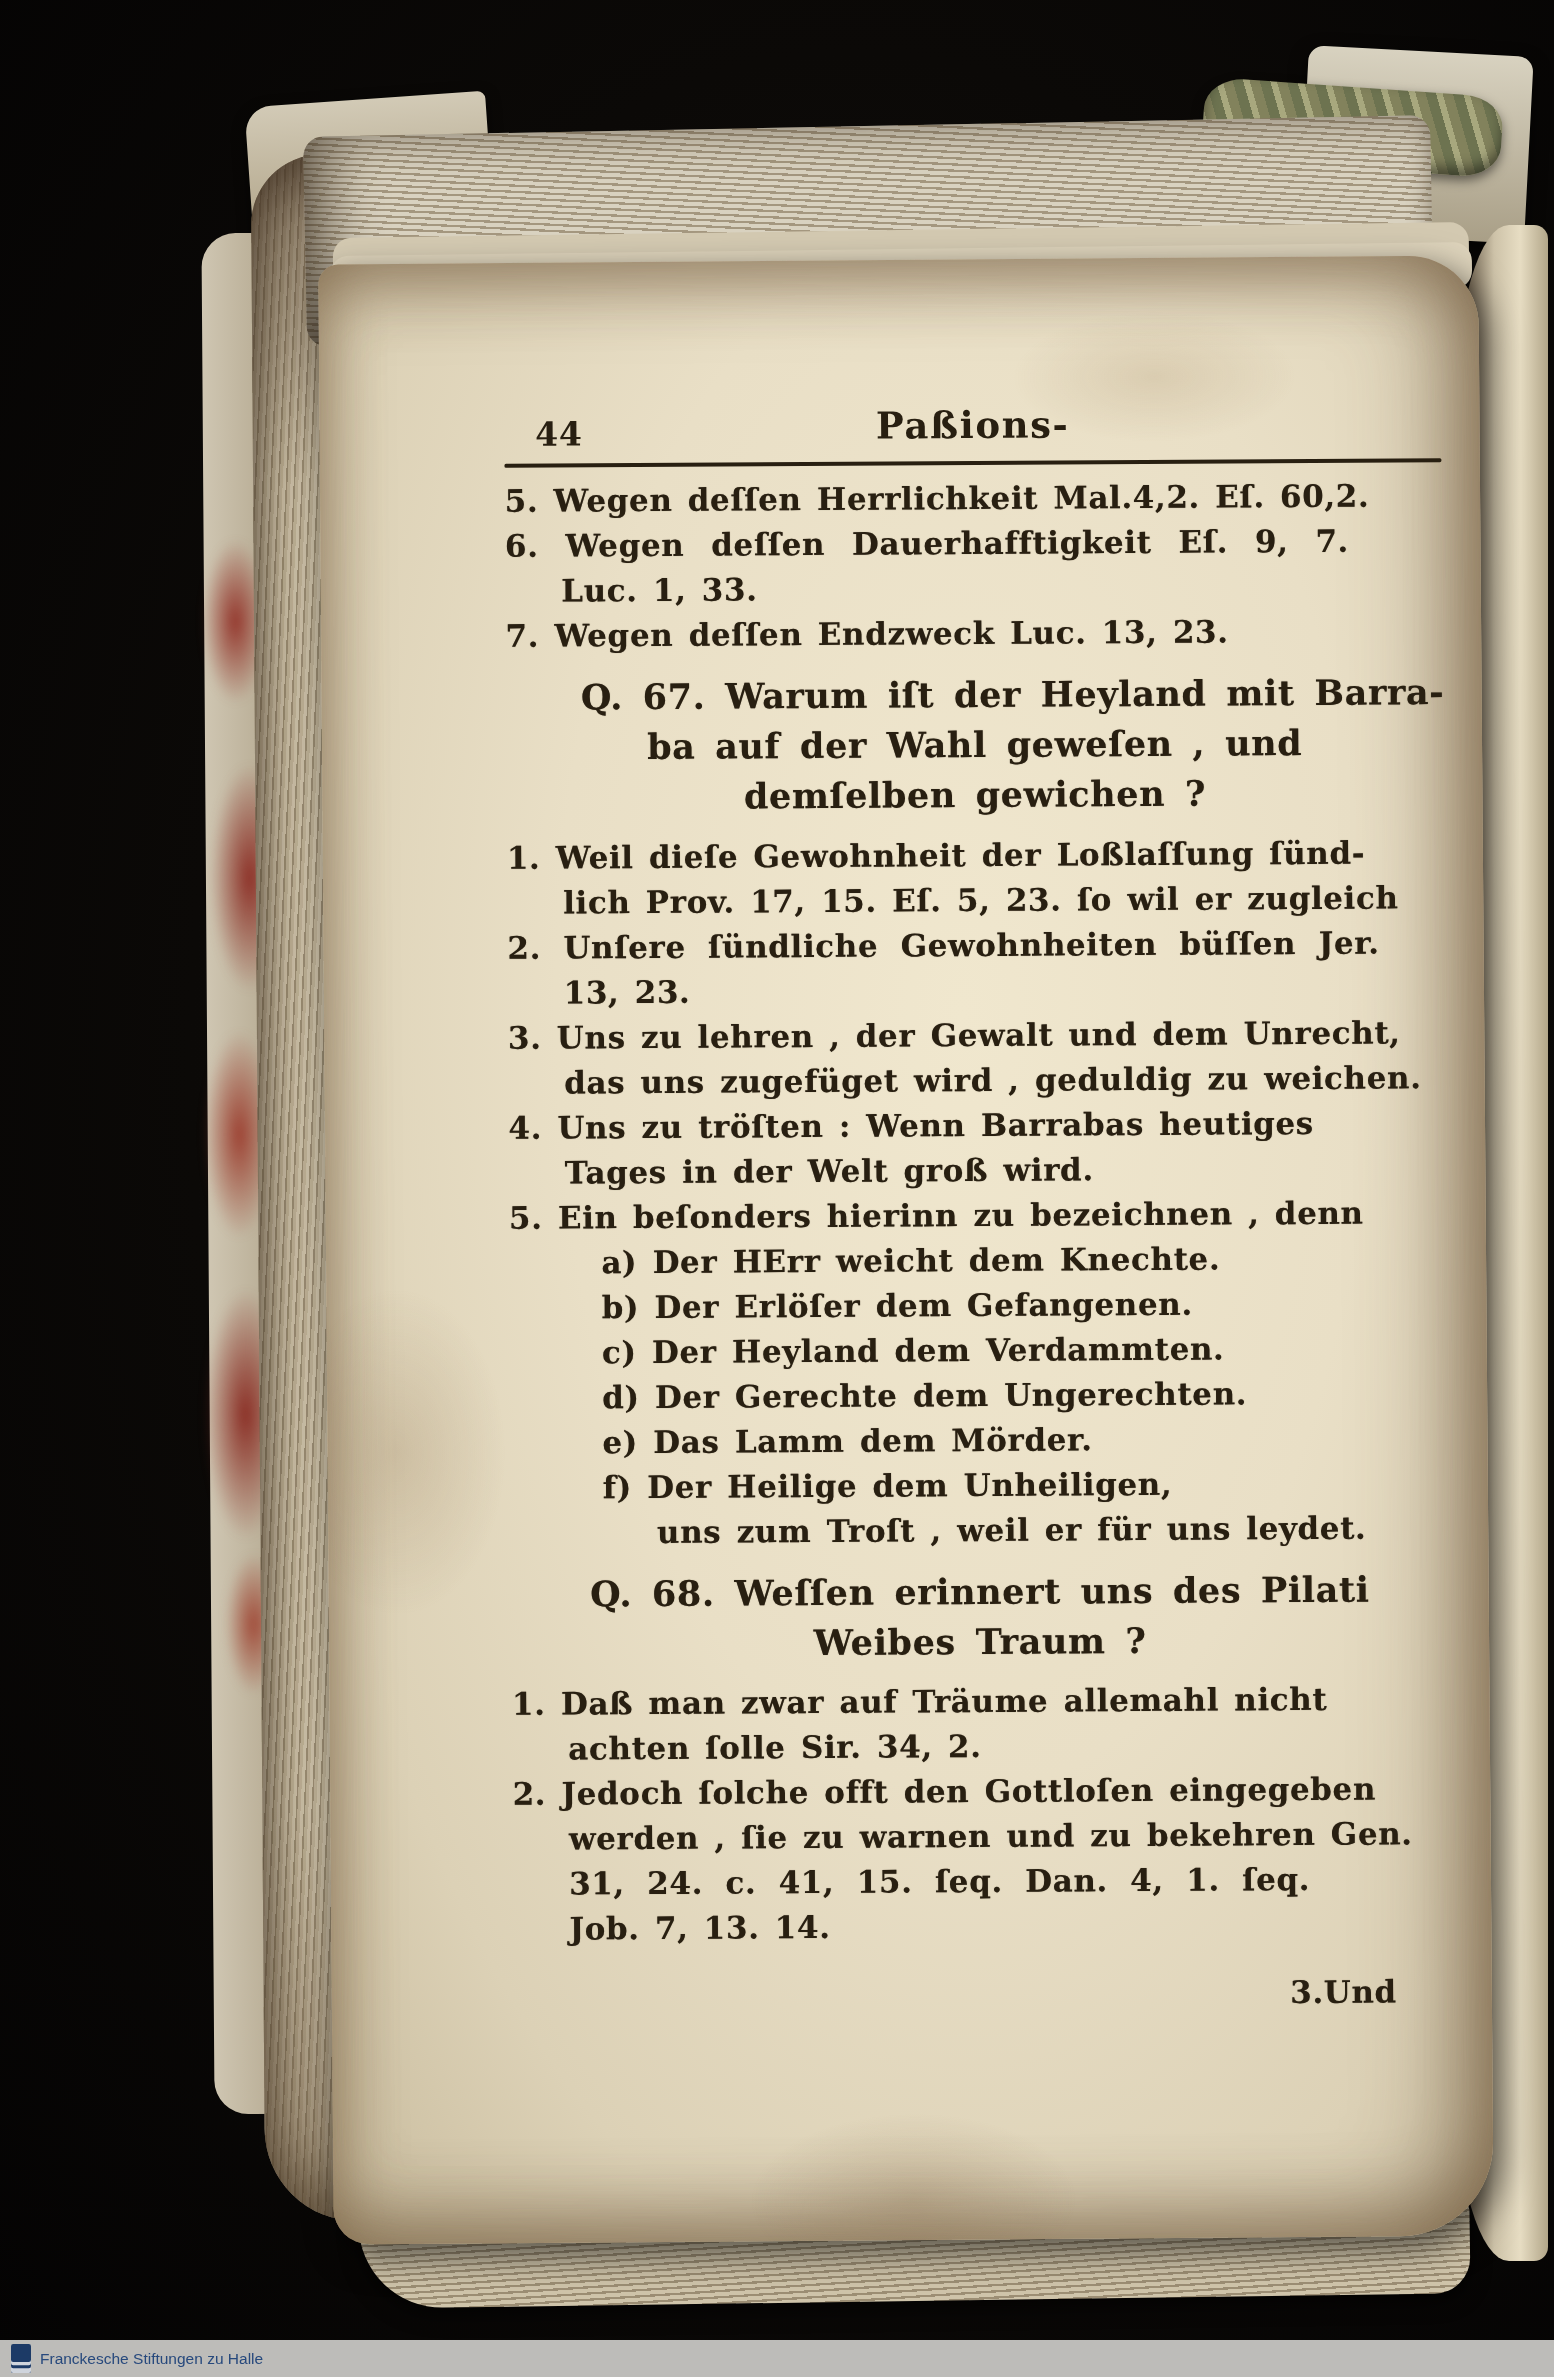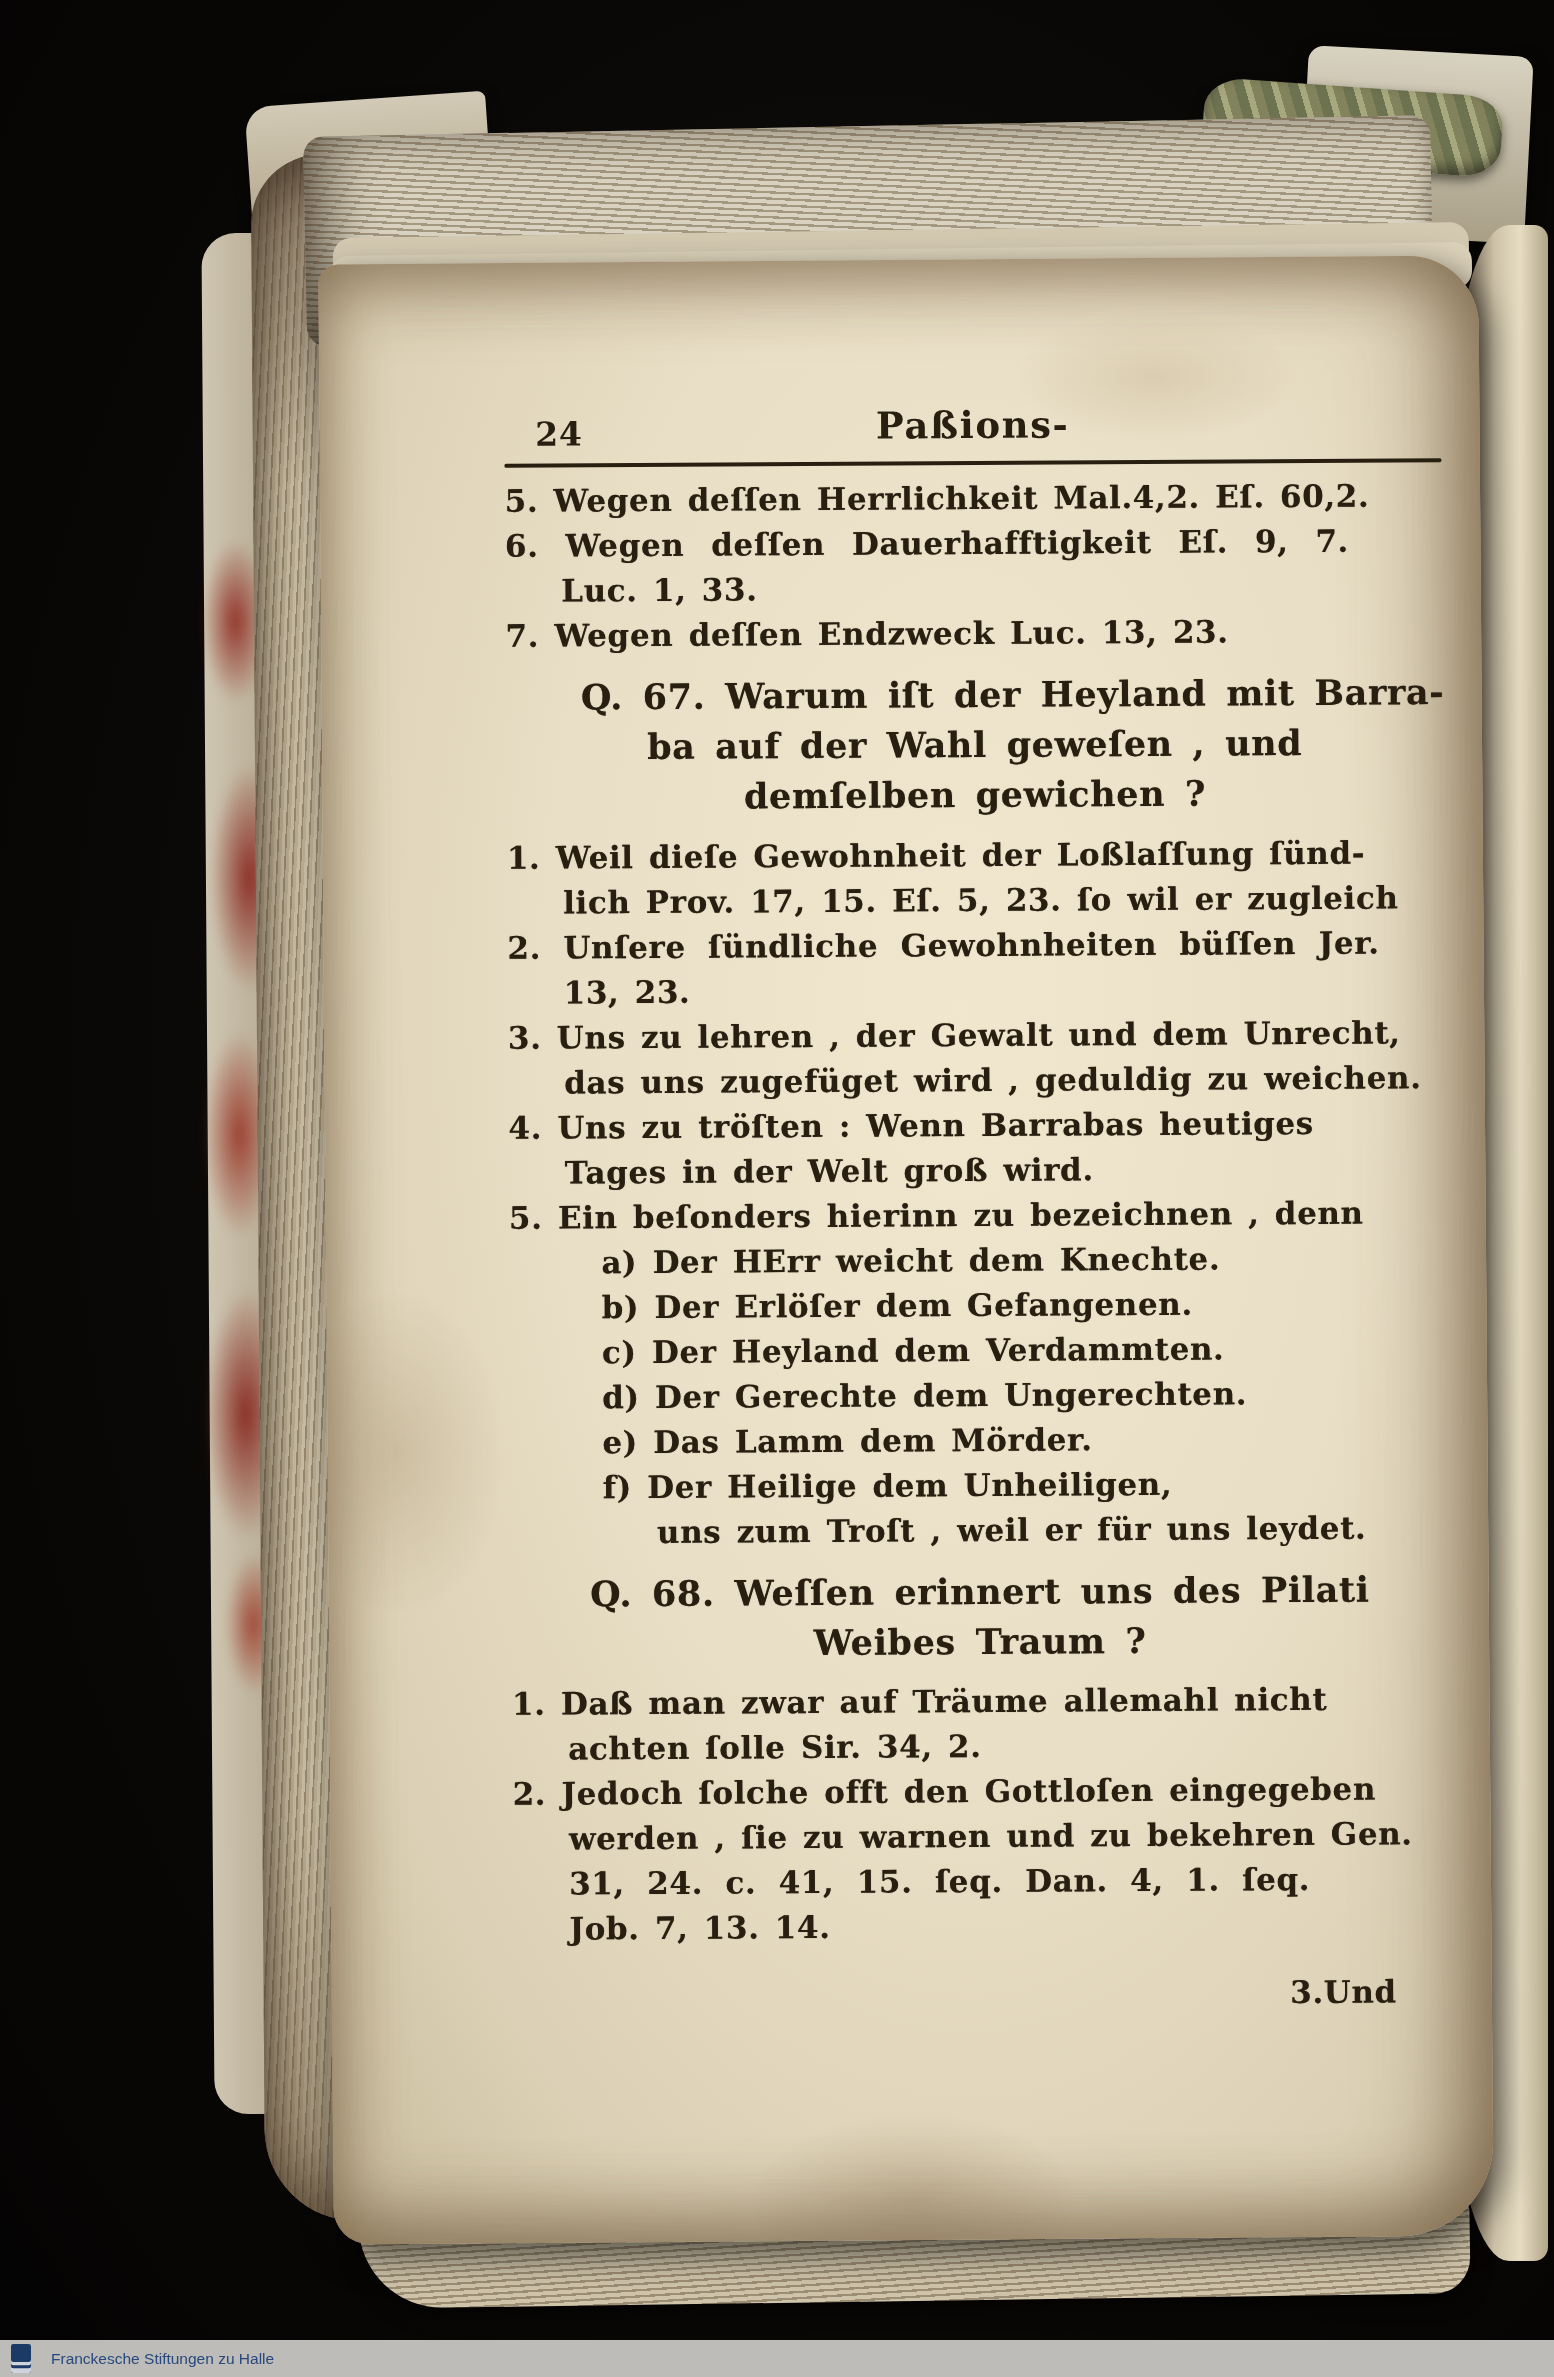--- a/index.html
+++ b/index.html
@@ -79,21 +79,21 @@
   .h1{ padding-left:75px; }
   .hc{ text-align:center; }
   .w{ word-spacing:15.5px; }
   .w2{ word-spacing:11px; }
   .gap-t{ margin-top:14px; }
   .gap-b{ margin-bottom:12.4px; }
   .catch{ text-align:right; padding-right:54px; margin-top:23px; }
 
   
   .footer-bar{ left:0; bottom:0; width:100%; height:37px; background:#bdbcb9;
-    display:flex; align-items:center; gap:20px; padding-left:11px;
+    display:flex; align-items:center; gap:9px; padding-left:11px;
     font-family:"Liberation Sans", sans-serif; }
   .footer-bar > *{ position:static; }
   .logo{ width:20px; height:29.5px; background:#1c3a66; border-radius:2.3px;
     box-shadow:inset 0 -4.7px 0 #cfd4dc, inset 0 -7.8px 0 #1c3a66, inset 0 -11px 0 #cfd4dc; }
   .wm-label{ font-size:15.5px; color:#27497d; }
 </style>
 </head>
 <body>
 
 <div class="scene">
@@ -107,21 +107,21 @@
   <div class="page-top-edges"></div>
   <div class="leaf-a"></div>
   <div class="leaf-b"></div>
   <div class="bottom-edges"></div>
   <div class="next-page"></div>
   <div class="main-page"></div>
   <div class="stains"></div>
 
   <div class="text-block">
     <div class="hdr">
-      <span class="page-num">24</span>
+      <span class="page-num">44</span>
       <span class="run-head">Paßions-</span>
     </div>
     <span class="rule"></span>
 
     <span class="l">5. Wegen deſſen Herrlichkeit Mal.4,2. Eſ. 60,2.</span>
     <span class="l w">6. Wegen  deſſen  Dauerhafftigkeit  Eſ. 9, 7.</span>
     <span class="l c">Luc. 1, 33.</span>
     <span class="l">7. Wegen deſſen Endzweck Luc. 13, 23.</span>
 
     <span class="l h h1 gap-t">Q. 67. Warum iſt der Heyland mit Barra-</span>

